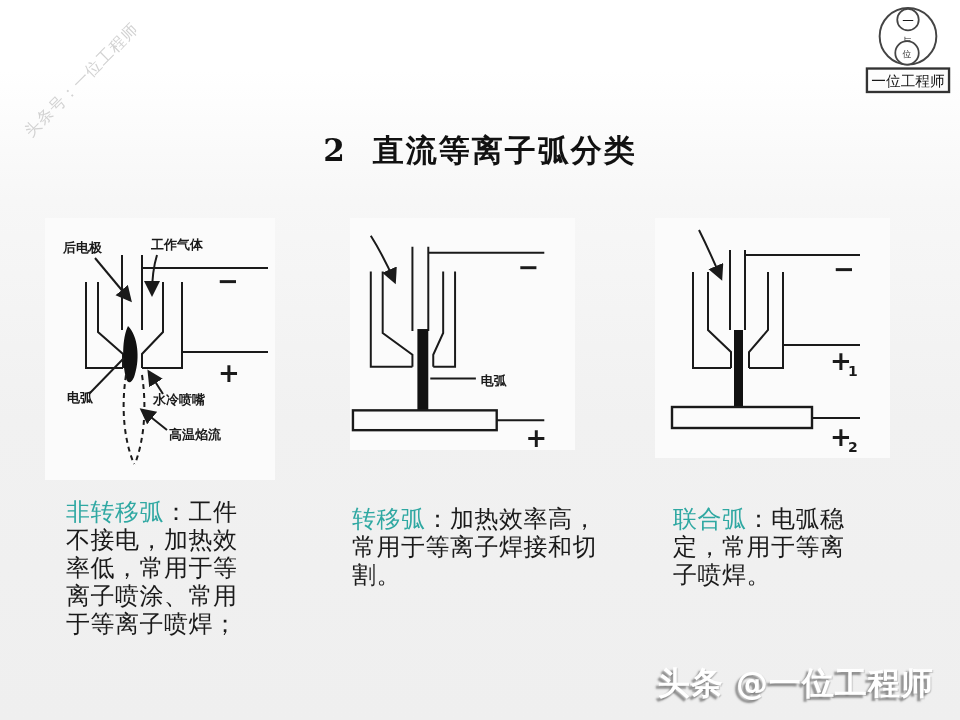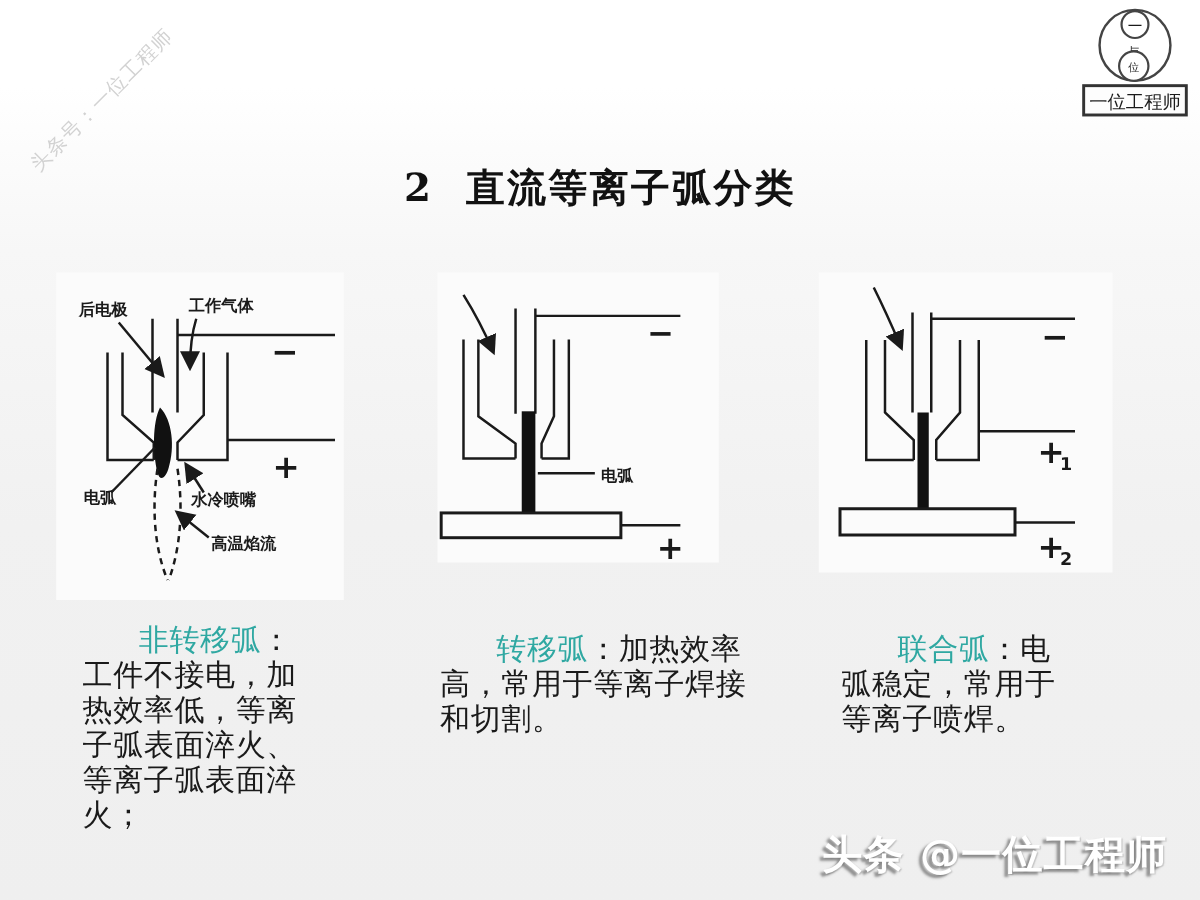--- a/index.html
+++ b/index.html
@@ -27,21 +27,21 @@
   .panel-1 { left: 45px;  top: 218px; width: 230px; height: 262px; }
   .panel-2 { left: 350px; top: 218px; width: 225px; height: 232px; }
   .panel-3 { left: 655px; top: 218px; width: 235px; height: 240px; }
   .caption {
     position: absolute; color: #1a1a1a; font-size: 24px; line-height: 28px;
     letter-spacing: 0.5px;
   }
   .caption-1 { left: 66px;  top: 498px; width: 180px; }
   .caption-2 { left: 352px; top: 505px; width: 250px; }
   .caption-3 { left: 673px; top: 505px; width: 180px; }
-  .caption .term { color: #2fa8a2; margin-left: 45px; }
+  .caption .term { color: #2fa8a2; }
   .footer {
     position: absolute; right: 26px; bottom: 14px;
     color: #ffffff; font-size: 32px; font-weight: bold; letter-spacing: 1px;
     text-shadow: -3px 3px 2px rgba(90,90,90,0.65), 1px 1px 1px rgba(120,120,120,0.35);
   }
   svg text { fill: #1a1a1a; font-family: "DejaVu Sans", sans-serif; }
   .dlabel { font-size: 13px; font-weight: 600; }
   .sign { font-size: 26px; font-weight: bold; }
   .sub { font-size: 14px; font-weight: bold; }
   .stroke { stroke: #1a1a1a; stroke-width: 2; fill: none; }
@@ -159,21 +159,21 @@
       <rect x="79" y="112" width="9" height="77" fill="#111"></rect>
 
       <rect x="17" y="189" width="140" height="21" class="thick"></rect>
       <path class="stroke" d="M157,200 H205"></path>
       <text class="sign" x="175" y="228">+</text>
       <text class="sub" x="193" y="234">2</text>
     </svg>
   </div>
 
   <div class="caption caption-1">
-    <span class="term">非转移弧</span><span>：</span><span>工件不接电，加热效率低，等离子弧表面淬火、等离子弧表面淬火；</span>
+    <span class="term">非转移弧</span><span>：</span><span>工件不接电，加热效率低，常用于等离子喷涂、常用于等离子喷焊；</span>
   </div>
   <div class="caption caption-3">
     <span class="term">联合弧</span><span>：</span><span>电弧稳定，常用于等离子喷焊。</span>
   </div>
   <div class="caption caption-2">
     <span class="term">转移弧</span><span>：</span><span>加热效率高，常用于等离子焊接和切割。</span>
   </div>
 
   <div class="footer">头条 @一位工程师</div>
 

